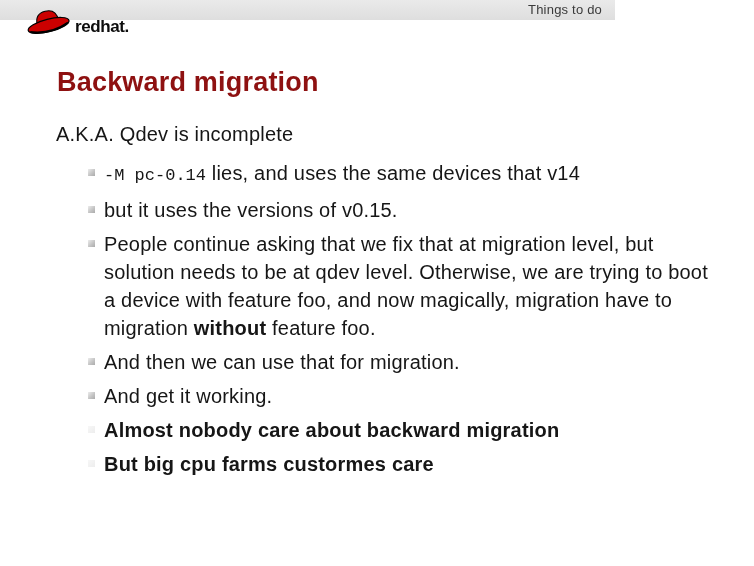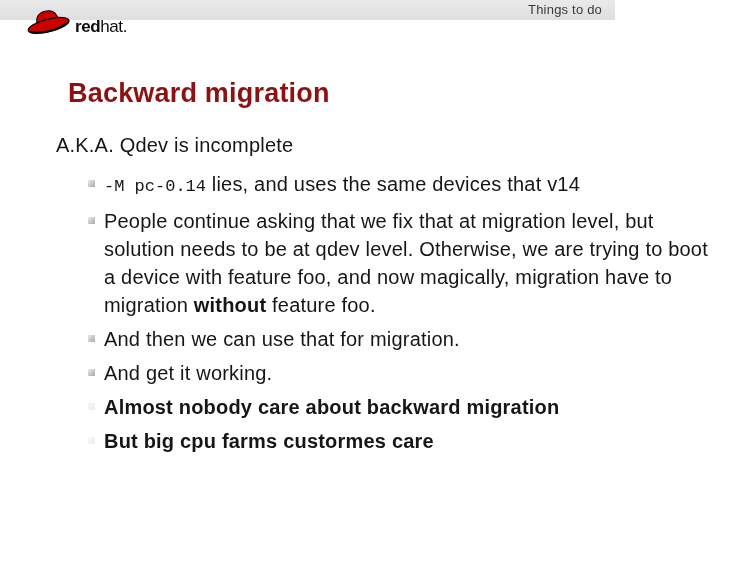--- a/index.html
+++ b/index.html
@@ -42,30 +42,30 @@
     gap: 3px;
   }
   .wordmark {
     font-size: 17px;
     line-height: 17px;
     color: #0d0d0d;
     letter-spacing: -0.4px;
     padding-bottom: 3px;
   }
   .wordmark .b { font-weight: 800; }
-  .wordmark .r { font-weight: 400; }
+  .wordmark .r { font-weight: 700; }
   
   .slide-body {
     position: absolute;
     top: 63px;
     left: 53px;
     width: 675px;
   }
   h1.title {
-    margin: 15px;
+    margin: 4px;
     font-size: 27px;
     line-height: 30px;
     font-weight: 700;
     color: #8e1111;
     letter-spacing: 0.2px;
   }
   .lead {
     margin: 25px 0 0 3px;
     font-size: 20px;
     line-height: 24px;
@@ -132,20 +132,21 @@
 
     <div class="lead">A.K.A. Qdev is incomplete</div>
 
     <ul class="bullets">
       <li>
         <span class="bullet-square"></span>
         <span class="mono">-M pc-0.14</span><span> lies, and uses the same devices that v14</span>
       </li>
       <li>
         <span class="bullet-square"></span>
+        <span>but it uses the versions of v0.15.</span>
       </li>
       <li>
         <span class="bullet-square"></span>
       </li>
       <li>
         <span class="bullet-square"></span>
         <span>People continue asking that we fix that at migration level, but solution needs to be at qdev level. Otherwise, we are trying to boot a device with feature foo, and now magically, migration have to migration </span><span class="bold">without</span><span> feature foo.</span>
       </li>
       <li>
         <span class="bullet-square"></span>

